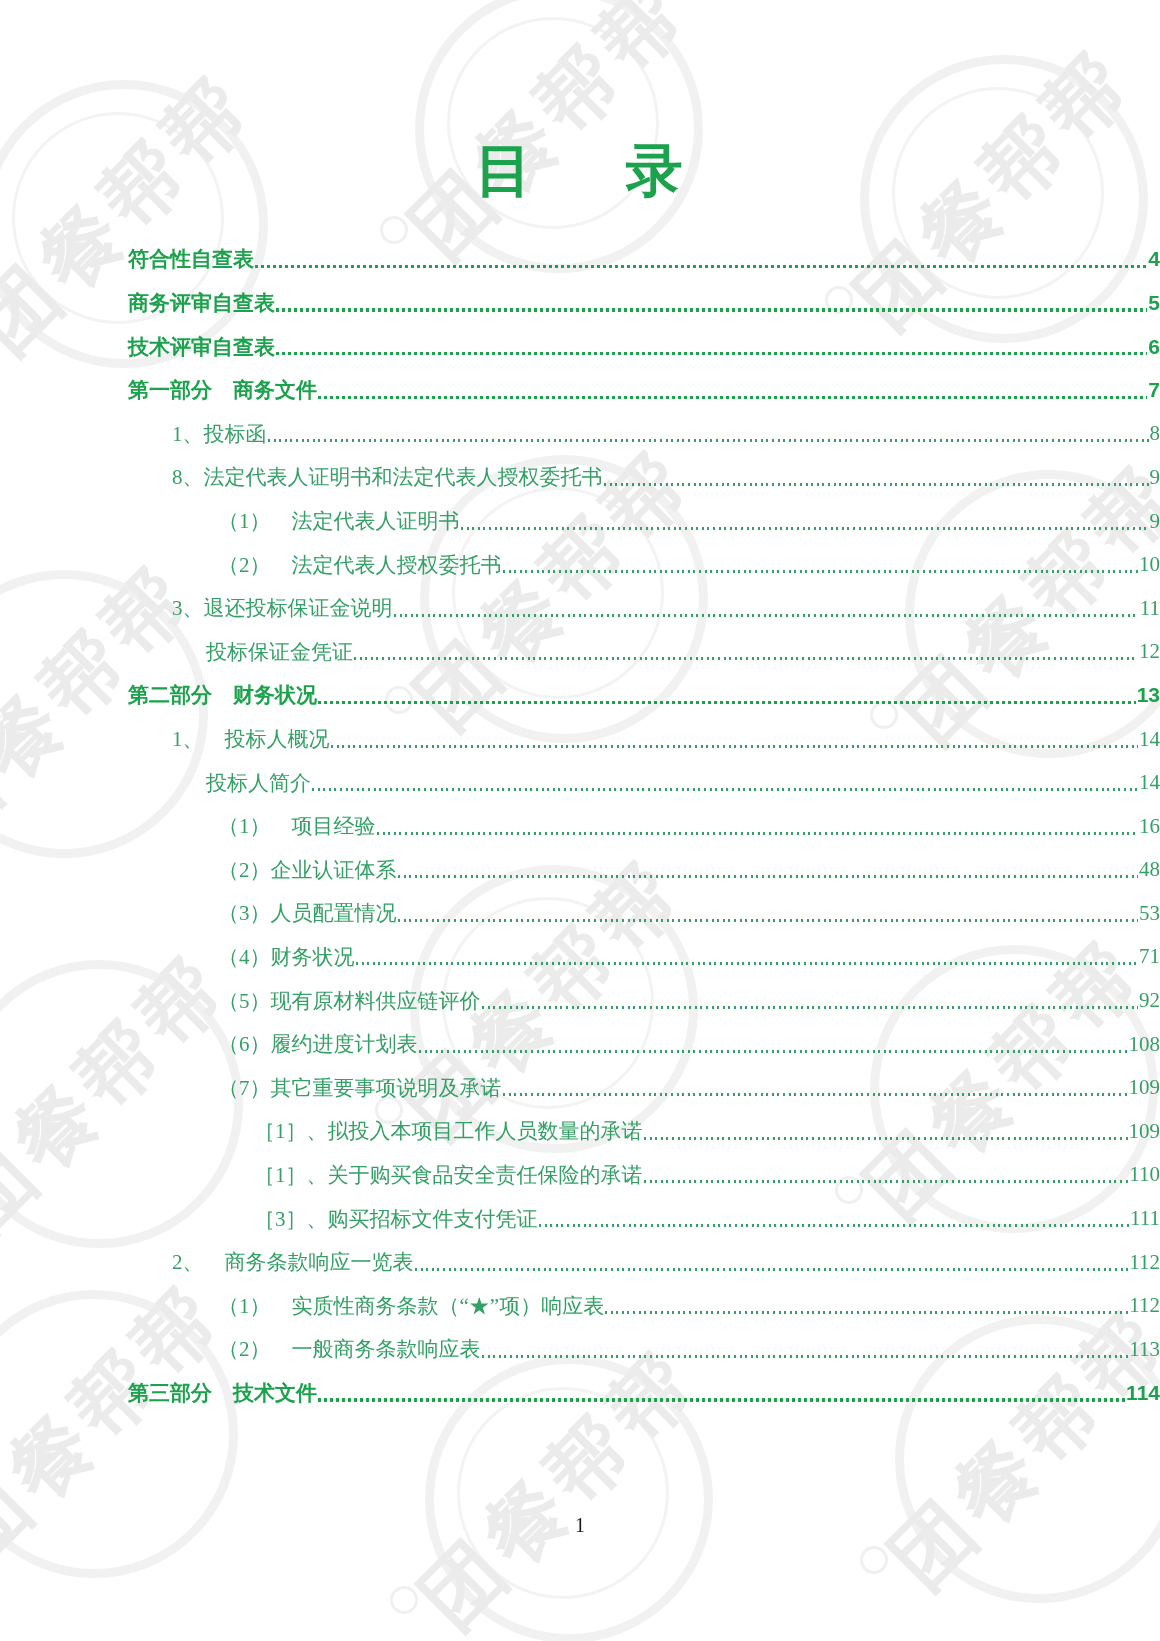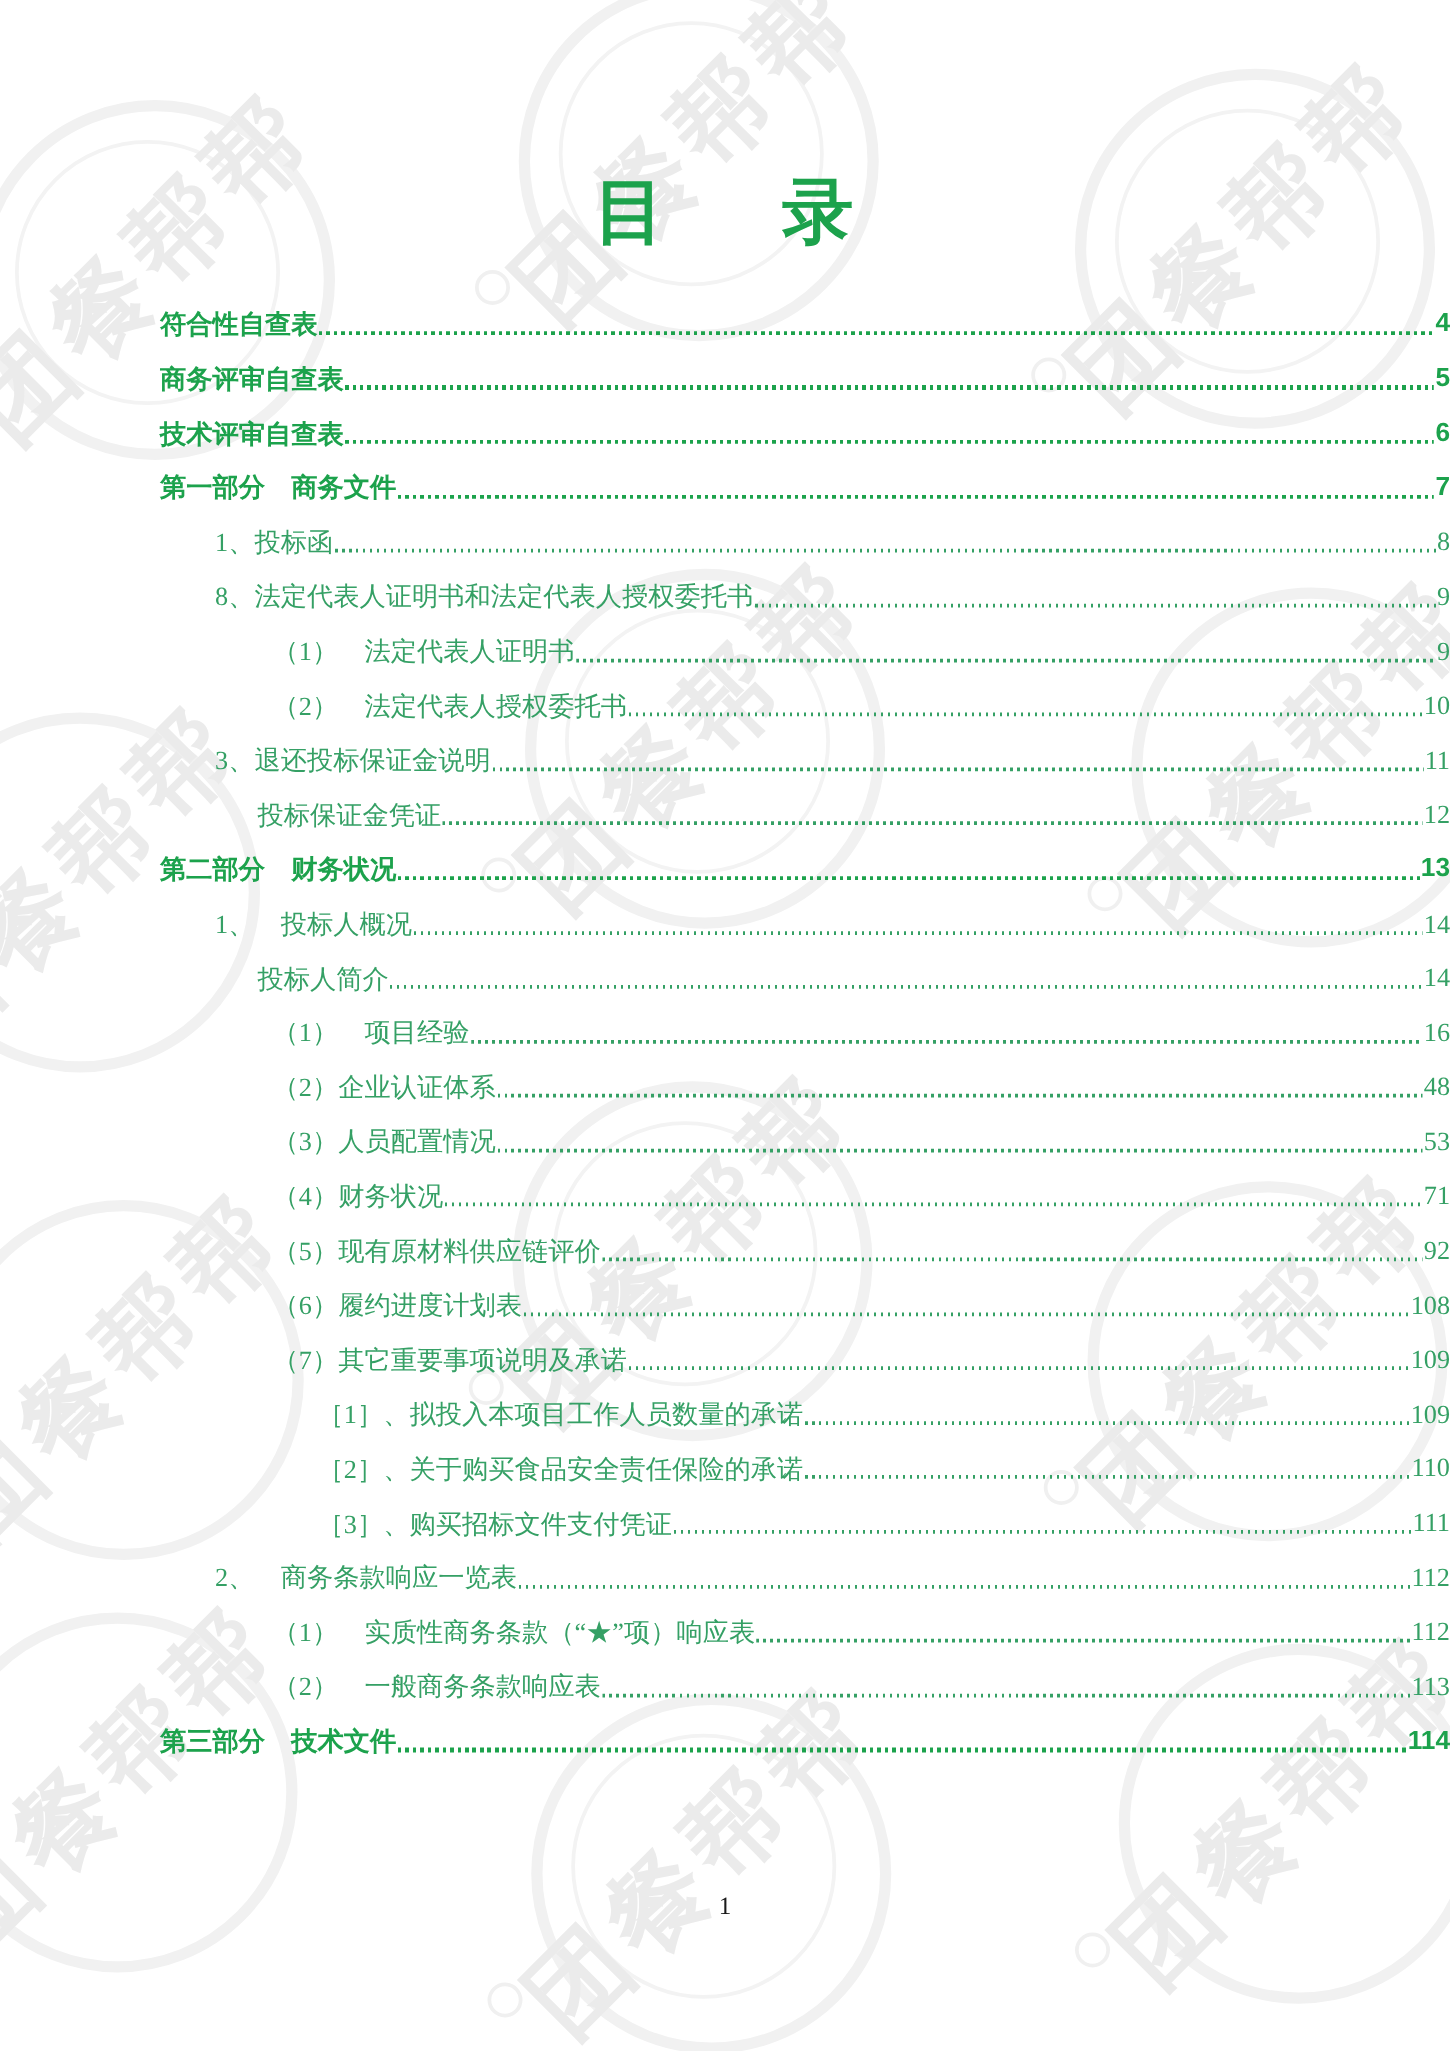--- a/index.html
+++ b/index.html
@@ -272,21 +272,21 @@
           <span class="label">（7）其它重要事项说明及承诺</span>
           <span class="leader"></span>
           <span class="num">109</span>
         </div>
       <div class="row lvl3">
           <span class="label">［1］、拟投入本项目工作人员数量的承诺</span>
           <span class="leader"></span>
           <span class="num">109</span>
         </div>
       <div class="row lvl3">
-          <span class="label">［2］、关于购买食品安全责任保险的承诺</span>
+          <span class="label">［1］、关于购买食品安全责任保险的承诺</span>
           <span class="leader"></span>
           <span class="num">110</span>
         </div>
       <div class="row lvl3">
           <span class="label">［3］、购买招标文件支付凭证</span>
           <span class="leader"></span>
           <span class="num">111</span>
         </div>
       <div class="row lvl1">
           <span class="label">2、　商务条款响应一览表</span>

